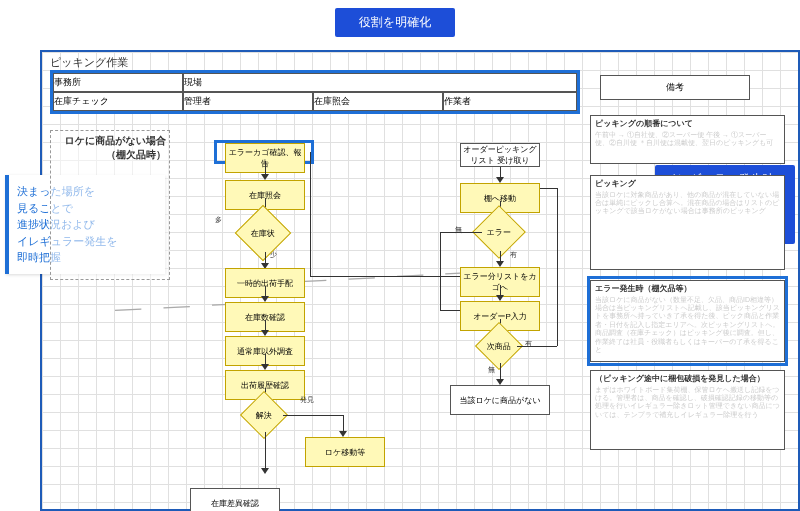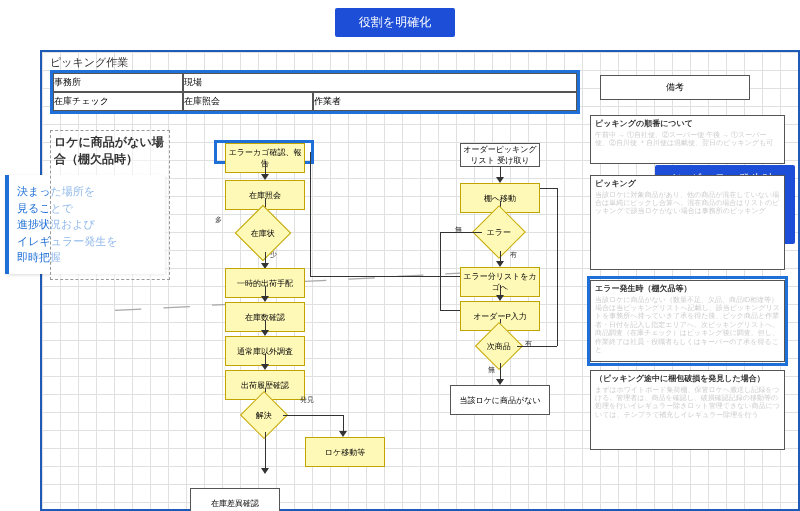--- a/index.html
+++ b/index.html
@@ -90,25 +90,26 @@
     box-shadow: 1px 1px 3px rgba(0,0,0,0.15);
   }
   
   .dash-section {
     position: absolute;
     top: 130px;
     left: 50px;
     width: 120px;
     height: 150px;
     border: 1px dashed #999;
-    font-size: 12px;
+    font-size: 10px;
     padding: 3px;
     color: #333;
     background: rgba(255,255,255,0.5);
     overflow: hidden;
+    text-align: right;
   }
   
   .node {
     position: absolute;
     font-size: 8px;
     text-align: center;
     display: flex;
     align-items: center;
     justify-content: center;
     padding: 2px;
@@ -178,20 +179,21 @@
 判断をさせない
 作業フロー</div>
 
 <div class="lane-header">
   <div class="row1">
     <div class="cell">事務所</div>
     <div class="cell">現場</div>
   </div>
   <div class="row2">
     <div class="cell">在庫チェック</div>
+    <div class="cell">管理者</div>
     <div class="cell">在庫照会</div>
     <div class="cell">作業者</div>
   </div>
 </div>
 <div class="remarks-header">備考</div>
 
 <div class="dash-section">
   <b>ロケに商品がない場合（棚欠品時）</b>
 </div>
 

